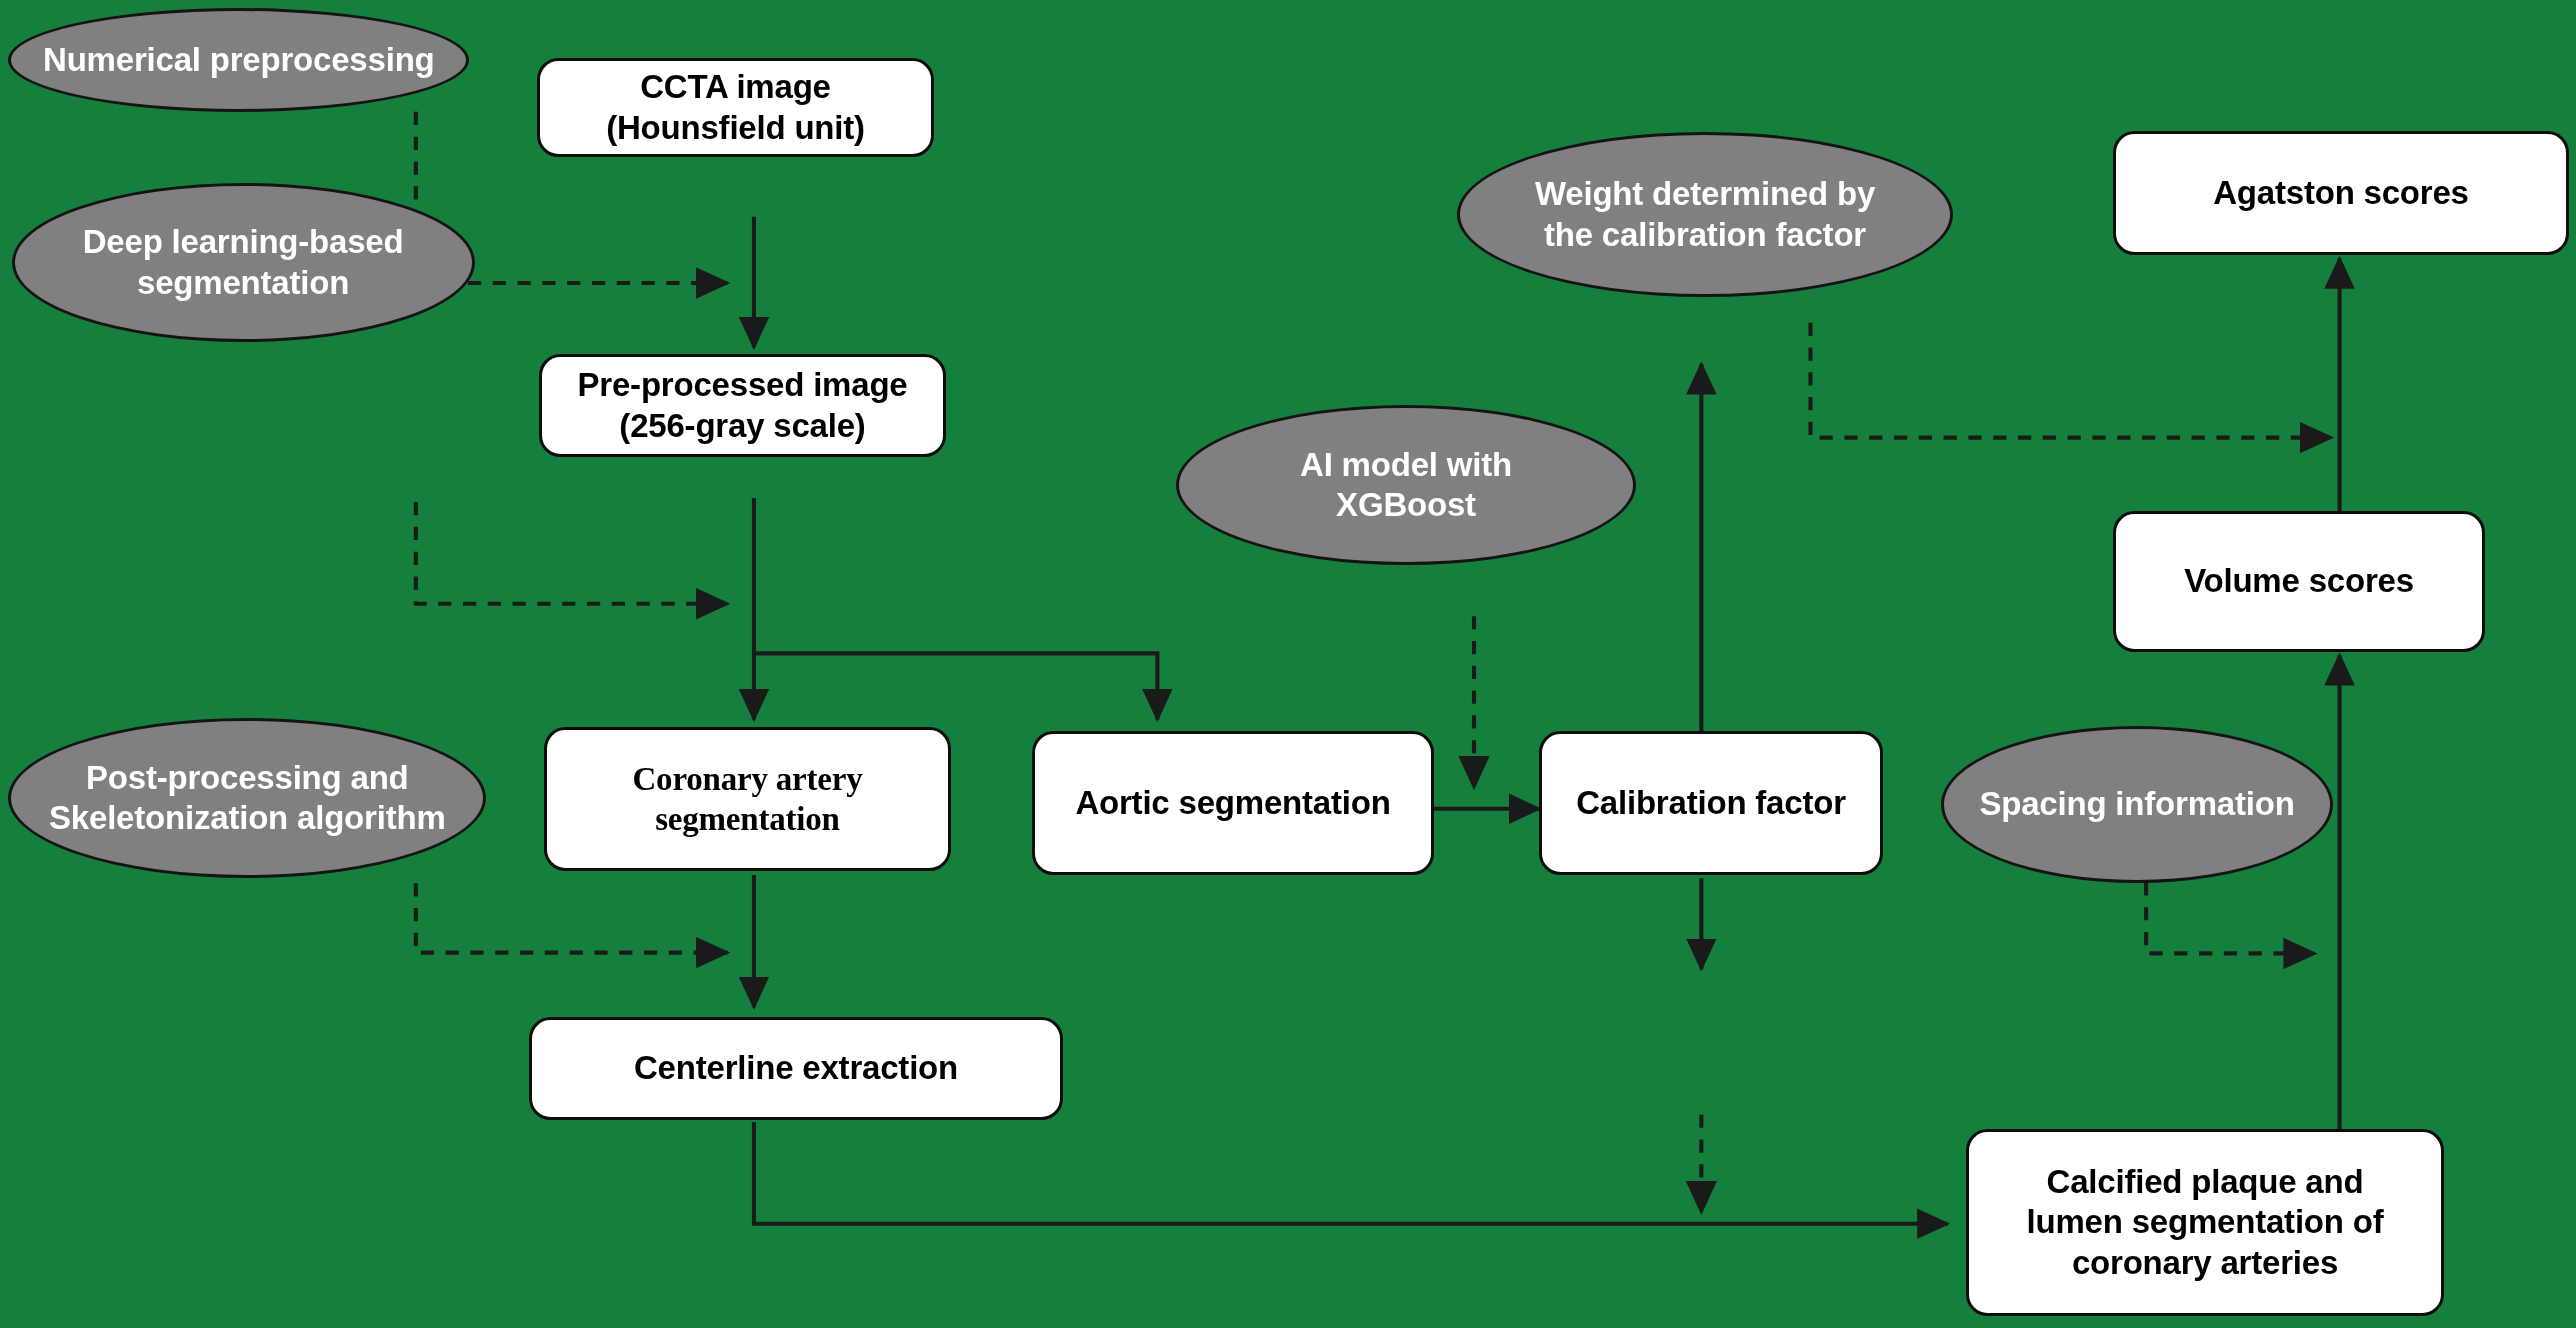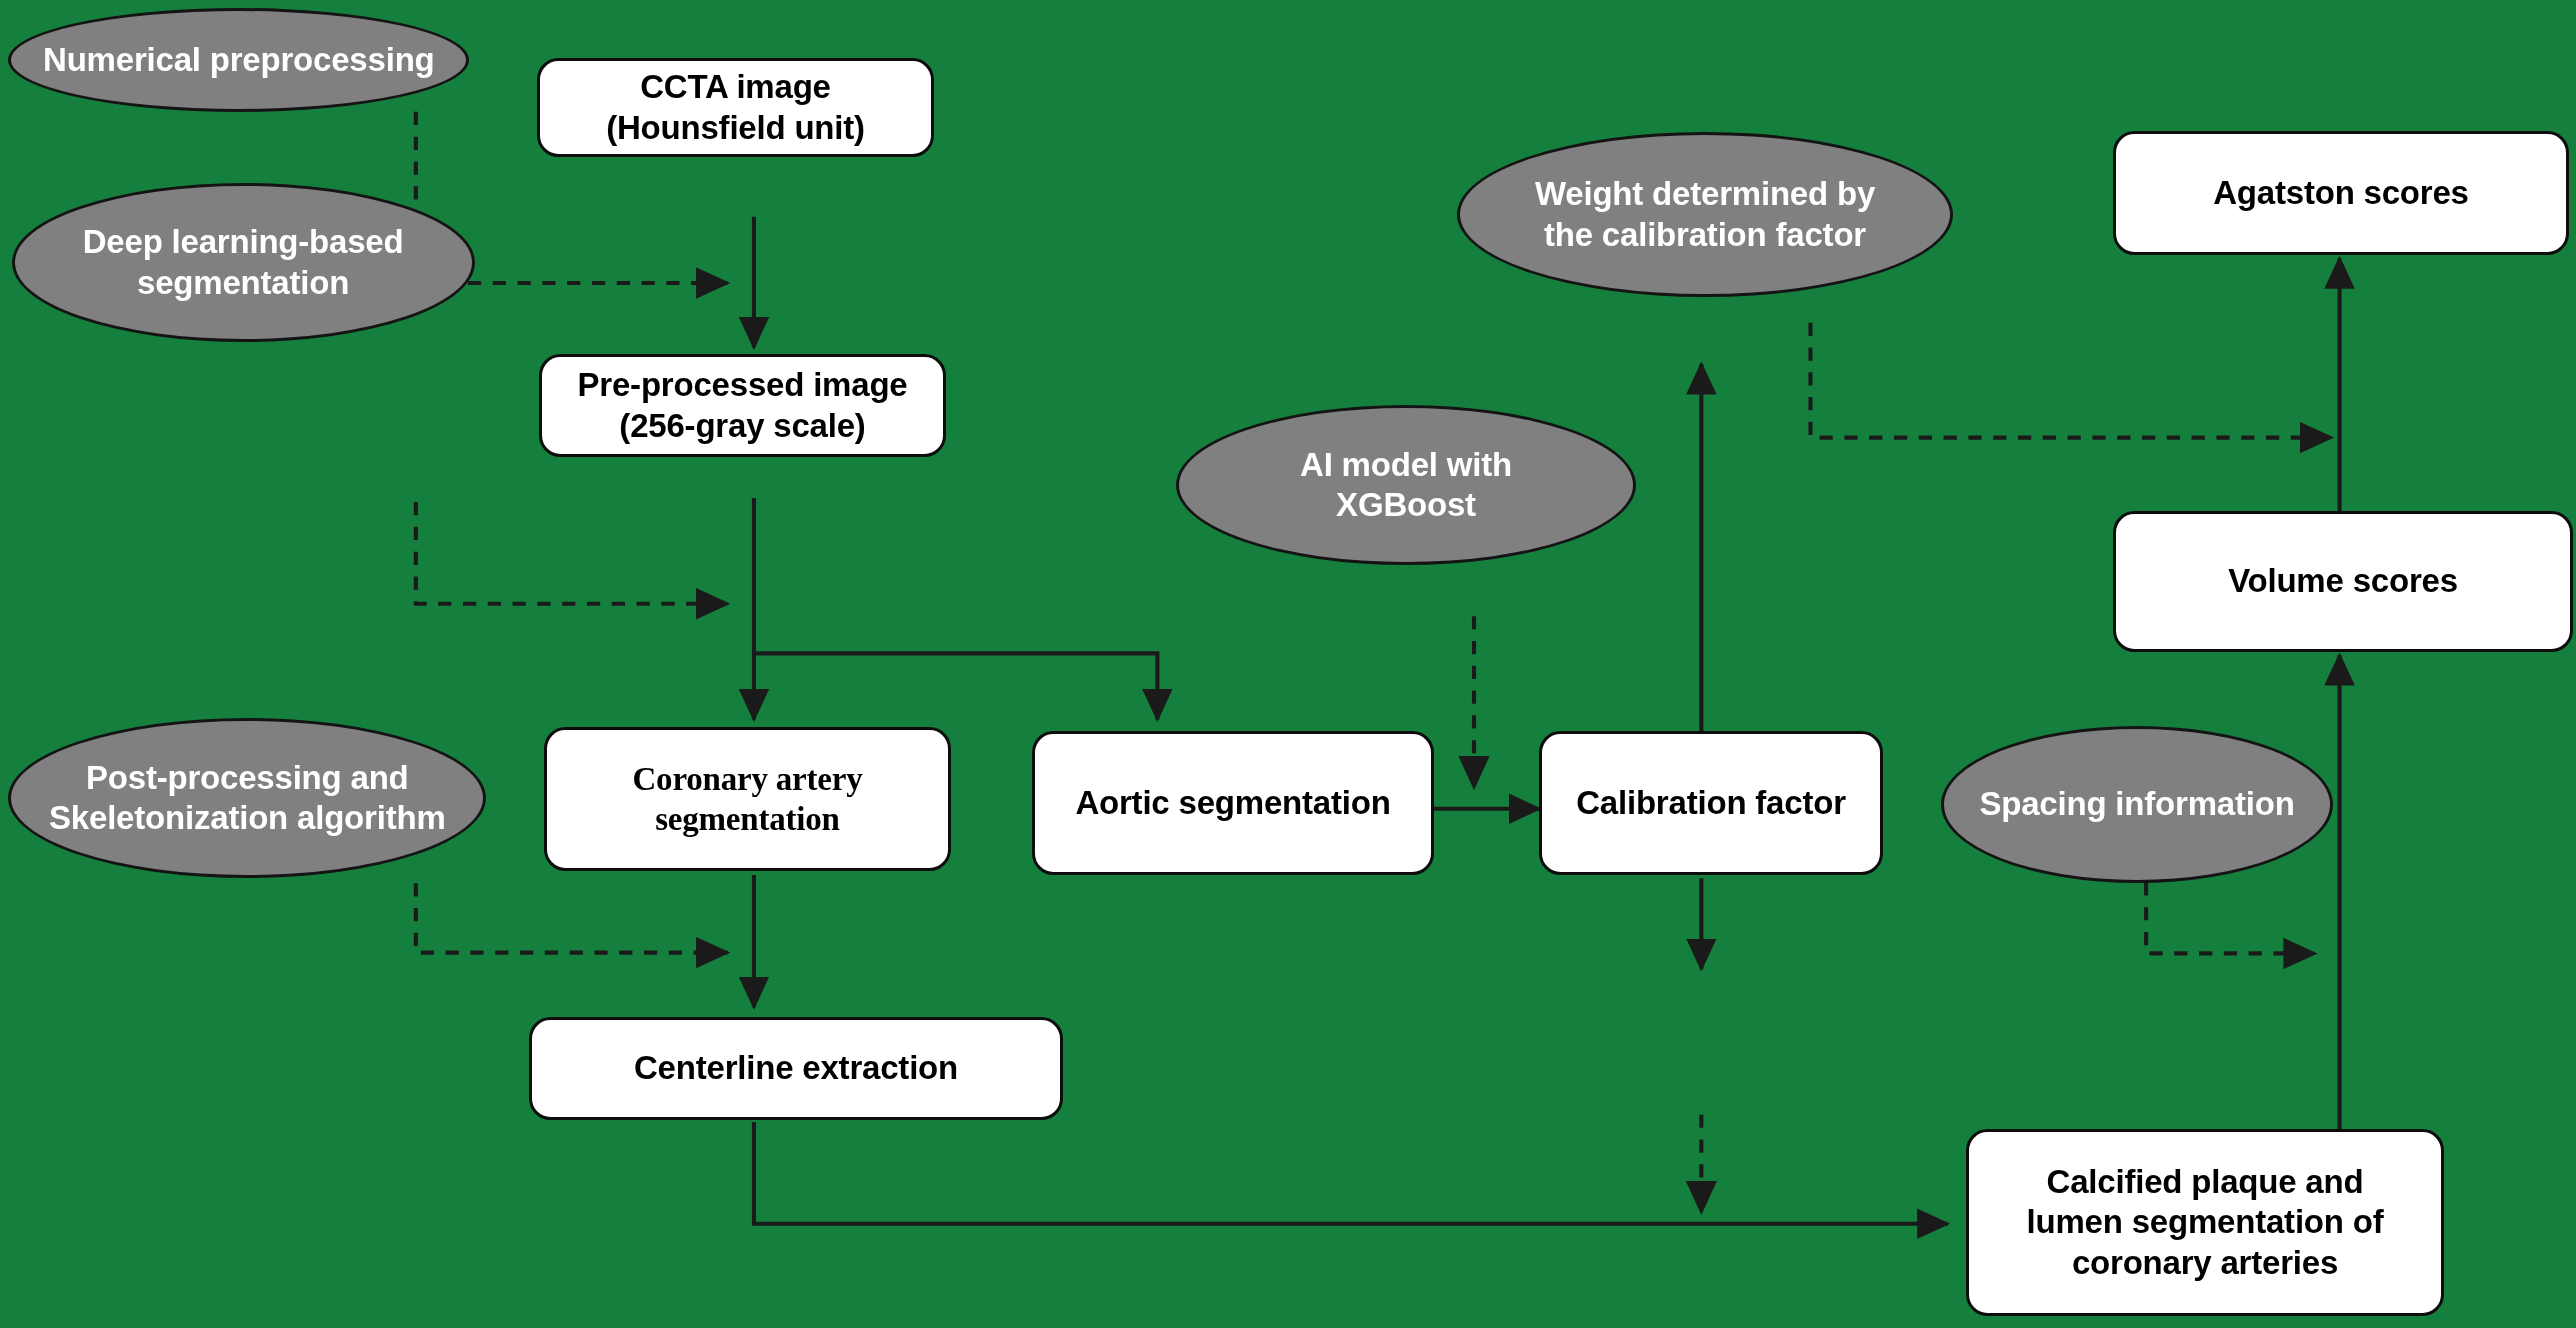--- a/index.html
+++ b/index.html
@@ -194,21 +194,21 @@
 
 
   <div class="node ellipse" style="left:1941px; top:726px; width:392px; height:157px;">
     <span class="lbl">Spacing information</span>
   </div>
 
   <div class="node box" style="left:2113px; top:131px; width:456px; height:124px;">
     <span class="lbl">Agatston scores</span>
   </div>
 
-  <div class="node box" style="left:2113px; top:511px; width:460px; height:141px;">
+  <div class="node box" style="left:2113px; top:511px; width:372px; height:141px;">
     <span class="lbl">Volume scores</span>
   </div>
 
   <div class="node box" style="left:1966px; top:1129px; width:478px; height:187px;">
     <span class="lbl">Calcified plaque and
 lumen segmentation of
 coronary arteries</span>
   </div>
 
 </div>

